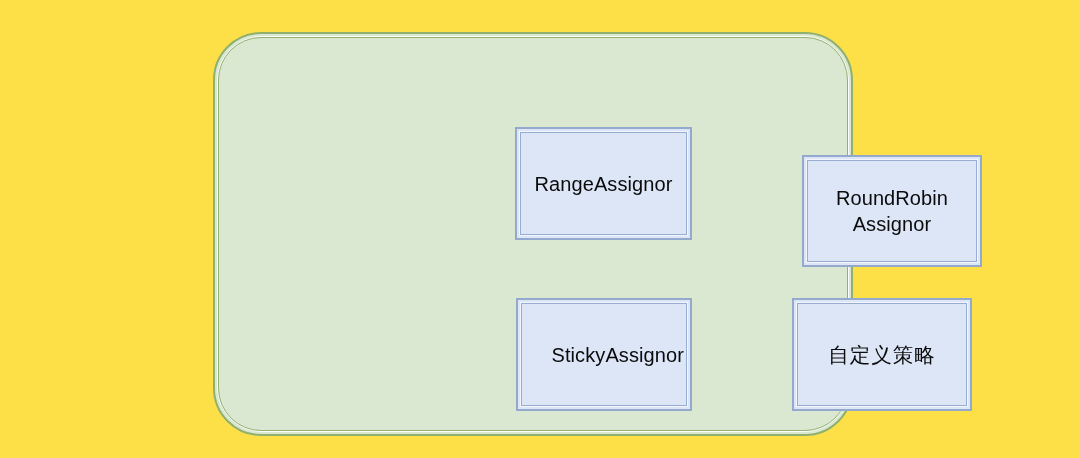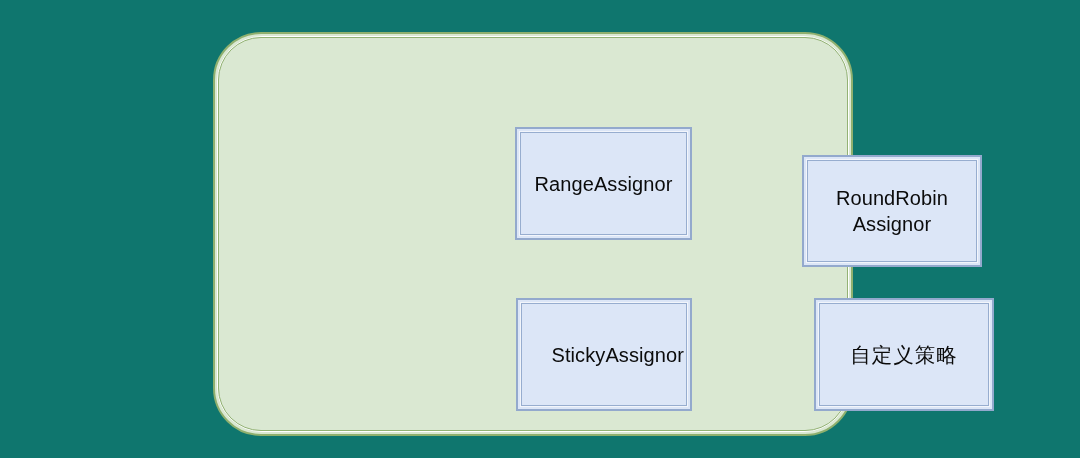--- a/index.html
+++ b/index.html
@@ -12,21 +12,21 @@
     width: 1080px;
     height: 458px;
     font-family: "Liberation Sans", "DejaVu Sans", sans-serif;
     overflow: hidden;
   }
 
   #canvas {
     position: relative;
     width: 1080px;
     height: 458px;
-    background: #0f766e;
+    background: #fde047;
   }
 
   
   .group-container {
     position: absolute;
     left: 213px;
     top: 32px;
     width: 640px;
     height: 404px;
     box-sizing: border-box;
@@ -107,21 +107,21 @@
   }
   .node-label.cjk {
     font-size: 20.5px;
     letter-spacing: 1px;
   }
 
   
   #node-range        { left: 300px; top: 93px;  width: 177px; height: 113px; }
   #node-roundrobin   { left: 587px; top: 93px;  width: 180px; height: 112px; margin-top: 28px; }
   #node-sticky       { left: 301px; top: 264px; width: 176px; height: 113px; justify-content: flex-end; }
-  #node-custom       { left: 599px; top: 264px; width: 180px; height: 113px; }
+  #node-custom       { left: 577px; top: 264px; width: 180px; height: 113px; }
 </style>
 </head>
 <body>
 
 <div id="canvas">
 
   <div class="group-container">
 
     <div class="node" id="node-range">
       <span class="node-label">RangeAssignor</span>

